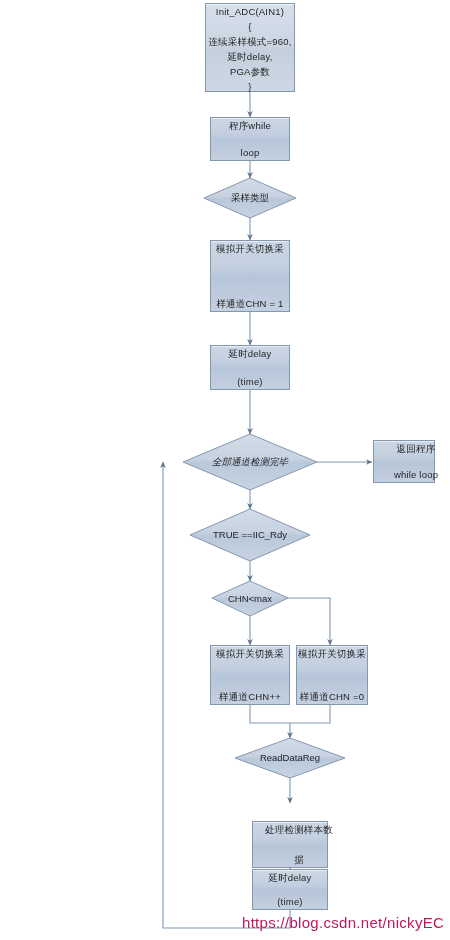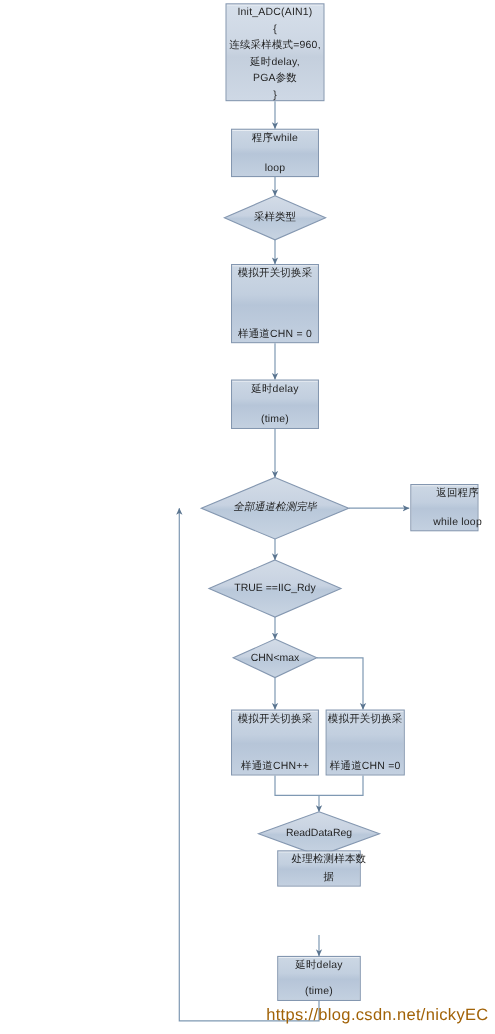--- a/index.html
+++ b/index.html
@@ -39,21 +39,21 @@
     display:flex;align-items:center;justify-content:center;
     text-align:center;
     font-size:9.5px;line-height:12px;color:#1f1f1f;
     pointer-events:none;
   }
   .dia span{position:relative;z-index:3;}
 
   #wm{
     position:absolute;
     font-size:15px;
-    color:#a16207;
+    color:#be185d;
     letter-spacing:.3px;
     white-space:nowrap;
     font-family:"Liberation Sans","DejaVu Sans",sans-serif;
   }
 </style>
 </head>
 <body>
 
 <svg id="canvas" viewBox="0 0 450 940">
   <defs>
@@ -127,21 +127,21 @@
   <span class="ln">程序while</span>
   <span class="ln">loop</span>
 </div>
 
 <div class="dia" style="left:204px;top:178px;width:92px;height:40px;">
   <span>采样类型</span>
 </div>
 
 <div class="node proc" style="left:210px;top:240px;width:80px;height:72px;">
   <span class="ln">模拟开关切换采</span>
-  <span class="ln">样通道CHN = 0</span>
+  <span class="ln">样通道CHN = 1</span>
 </div>
 
 <div class="node proc" style="left:210px;top:345px;width:80px;height:45px;">
   <span class="ln">延时delay</span>
   <span class="ln">(time)</span>
 </div>
 
 <div class="dia" style="left:183px;top:434px;width:134px;height:56px;font-style:italic;">
   <span>全部通道检测完毕</span>
 </div>
@@ -166,21 +166,21 @@
 
 <div class="node proc" style="left:296px;top:645px;width:72px;height:60px;">
   <span class="ln">模拟开关切换采</span>
   <span class="ln">样通道CHN =0</span>
 </div>
 
 <div class="dia" style="left:235px;top:738px;width:110px;height:40px;">
   <span>ReadDataReg</span>
 </div>
 
-<div class="node proc" style="left:252px;top:773px;width:76px;height:33px;padding-left:18px;">
+<div class="node proc" style="left:252px;top:821px;width:76px;height:47px;padding-left:18px;">
   <span class="ln">处理检测样本数</span>
   <span class="ln">据</span>
 </div>
 
 <div class="node proc" style="left:252px;top:869px;width:76px;height:41px;">
   <span class="ln">延时delay</span>
   <span class="ln">(time)</span>
 </div>
 
 <div id="wm" style="left:242px;top:914px;">https://blog.csdn.net/nickyEC</div>

